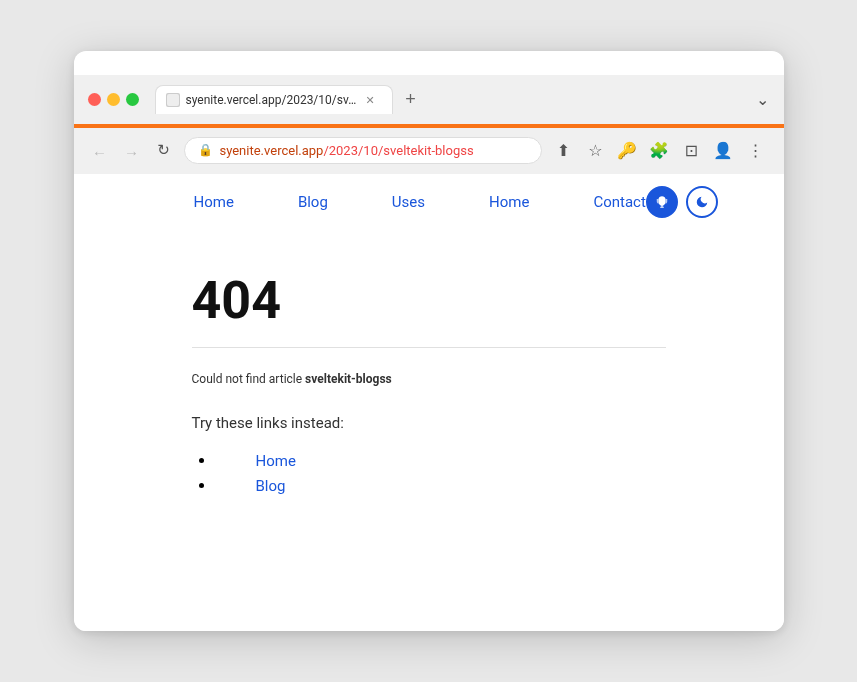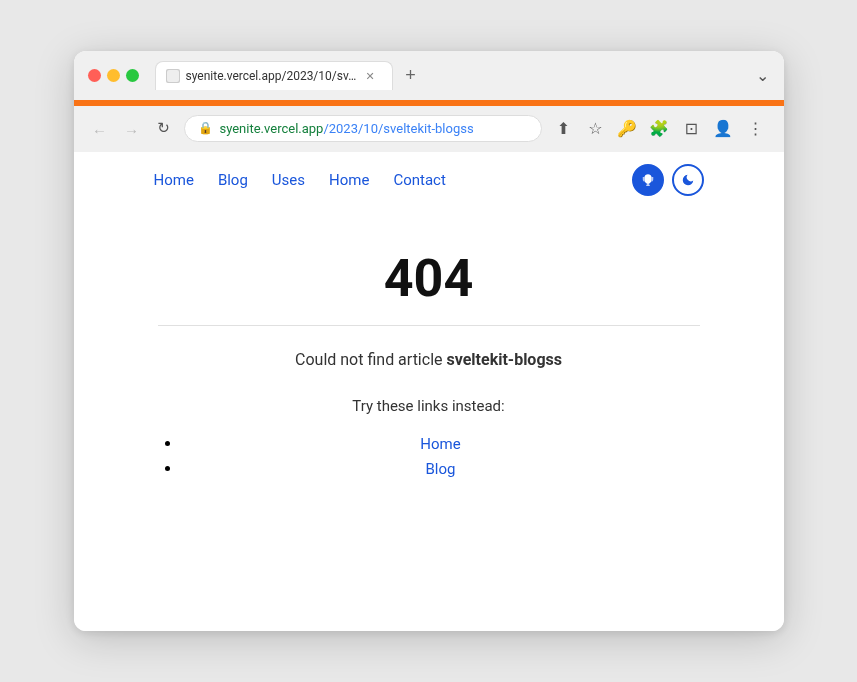--- a/index.html
+++ b/index.html
@@ -24,21 +24,22 @@
       flex-direction: column;
     }
 
     
     .title-bar {
       background: #f0f0f0;
       padding: 10px 14px 0 14px;
       display: flex;
       flex-direction: column;
       gap: 0;
-      border-bottom: 6px solid #f97316;
+      border-bottom: 4px solid #f97316;
+      margin-top: 24px;
     }
 
     .title-bar-top {
       display: flex;
       align-items: center;
       gap: 8px;
       padding-bottom: 10px;
     }
 
     .traffic-lights {
@@ -159,25 +160,25 @@
     .url-lock {
       color: #444;
       font-size: 12px;
     }
 
     .url-text {
       flex: 1;
     }
 
     .url-text-host {
-      color: #15803d;
+      color: #c2410c;
     }
 
     .url-text-path {
-      color: #3b82f6;
+      color: #ef4444;
     }
 
     .toolbar-icons {
       display: flex;
       align-items: center;
       gap: 4px;
     }
 
     .toolbar-icon {
       width: 28px;
@@ -211,20 +212,21 @@
     .nav-links {
       display: flex;
       gap: 24px;
       align-items: center;
     }
 
     .nav-link {
       color: #1a56db;
       text-decoration: none;
       font-size: 15px;
+      margin-left: 40px;
     }
 
     .nav-icons {
       margin-left: auto;
       display: flex;
       gap: 8px;
       align-items: center;
     }
 
     .nav-icon-btn {
@@ -240,40 +242,39 @@
       cursor: pointer;
     }
 
     .nav-icon-btn.filled {
       background: #1a56db;
       color: #fff;
     }
 
     
     .main-content {
-      padding: 40px 84px;
+      padding: 40px 118px;
       flex: 1;
-      text-align: center;
     }
 
     .error-code {
       font-size: 52px;
       font-weight: 700;
       color: #111;
       margin-bottom: 16px;
     }
 
     .divider {
       height: 1px;
       background: #e0e0e0;
       margin-bottom: 24px;
     }
 
     .error-message {
-      font-size: 16px;
+      font-size: 12px;
       color: #333;
       margin-bottom: 28px;
     }
 
     .error-message strong {
       font-weight: 700;
     }
 
     .links-label {
       font-size: 15px;

